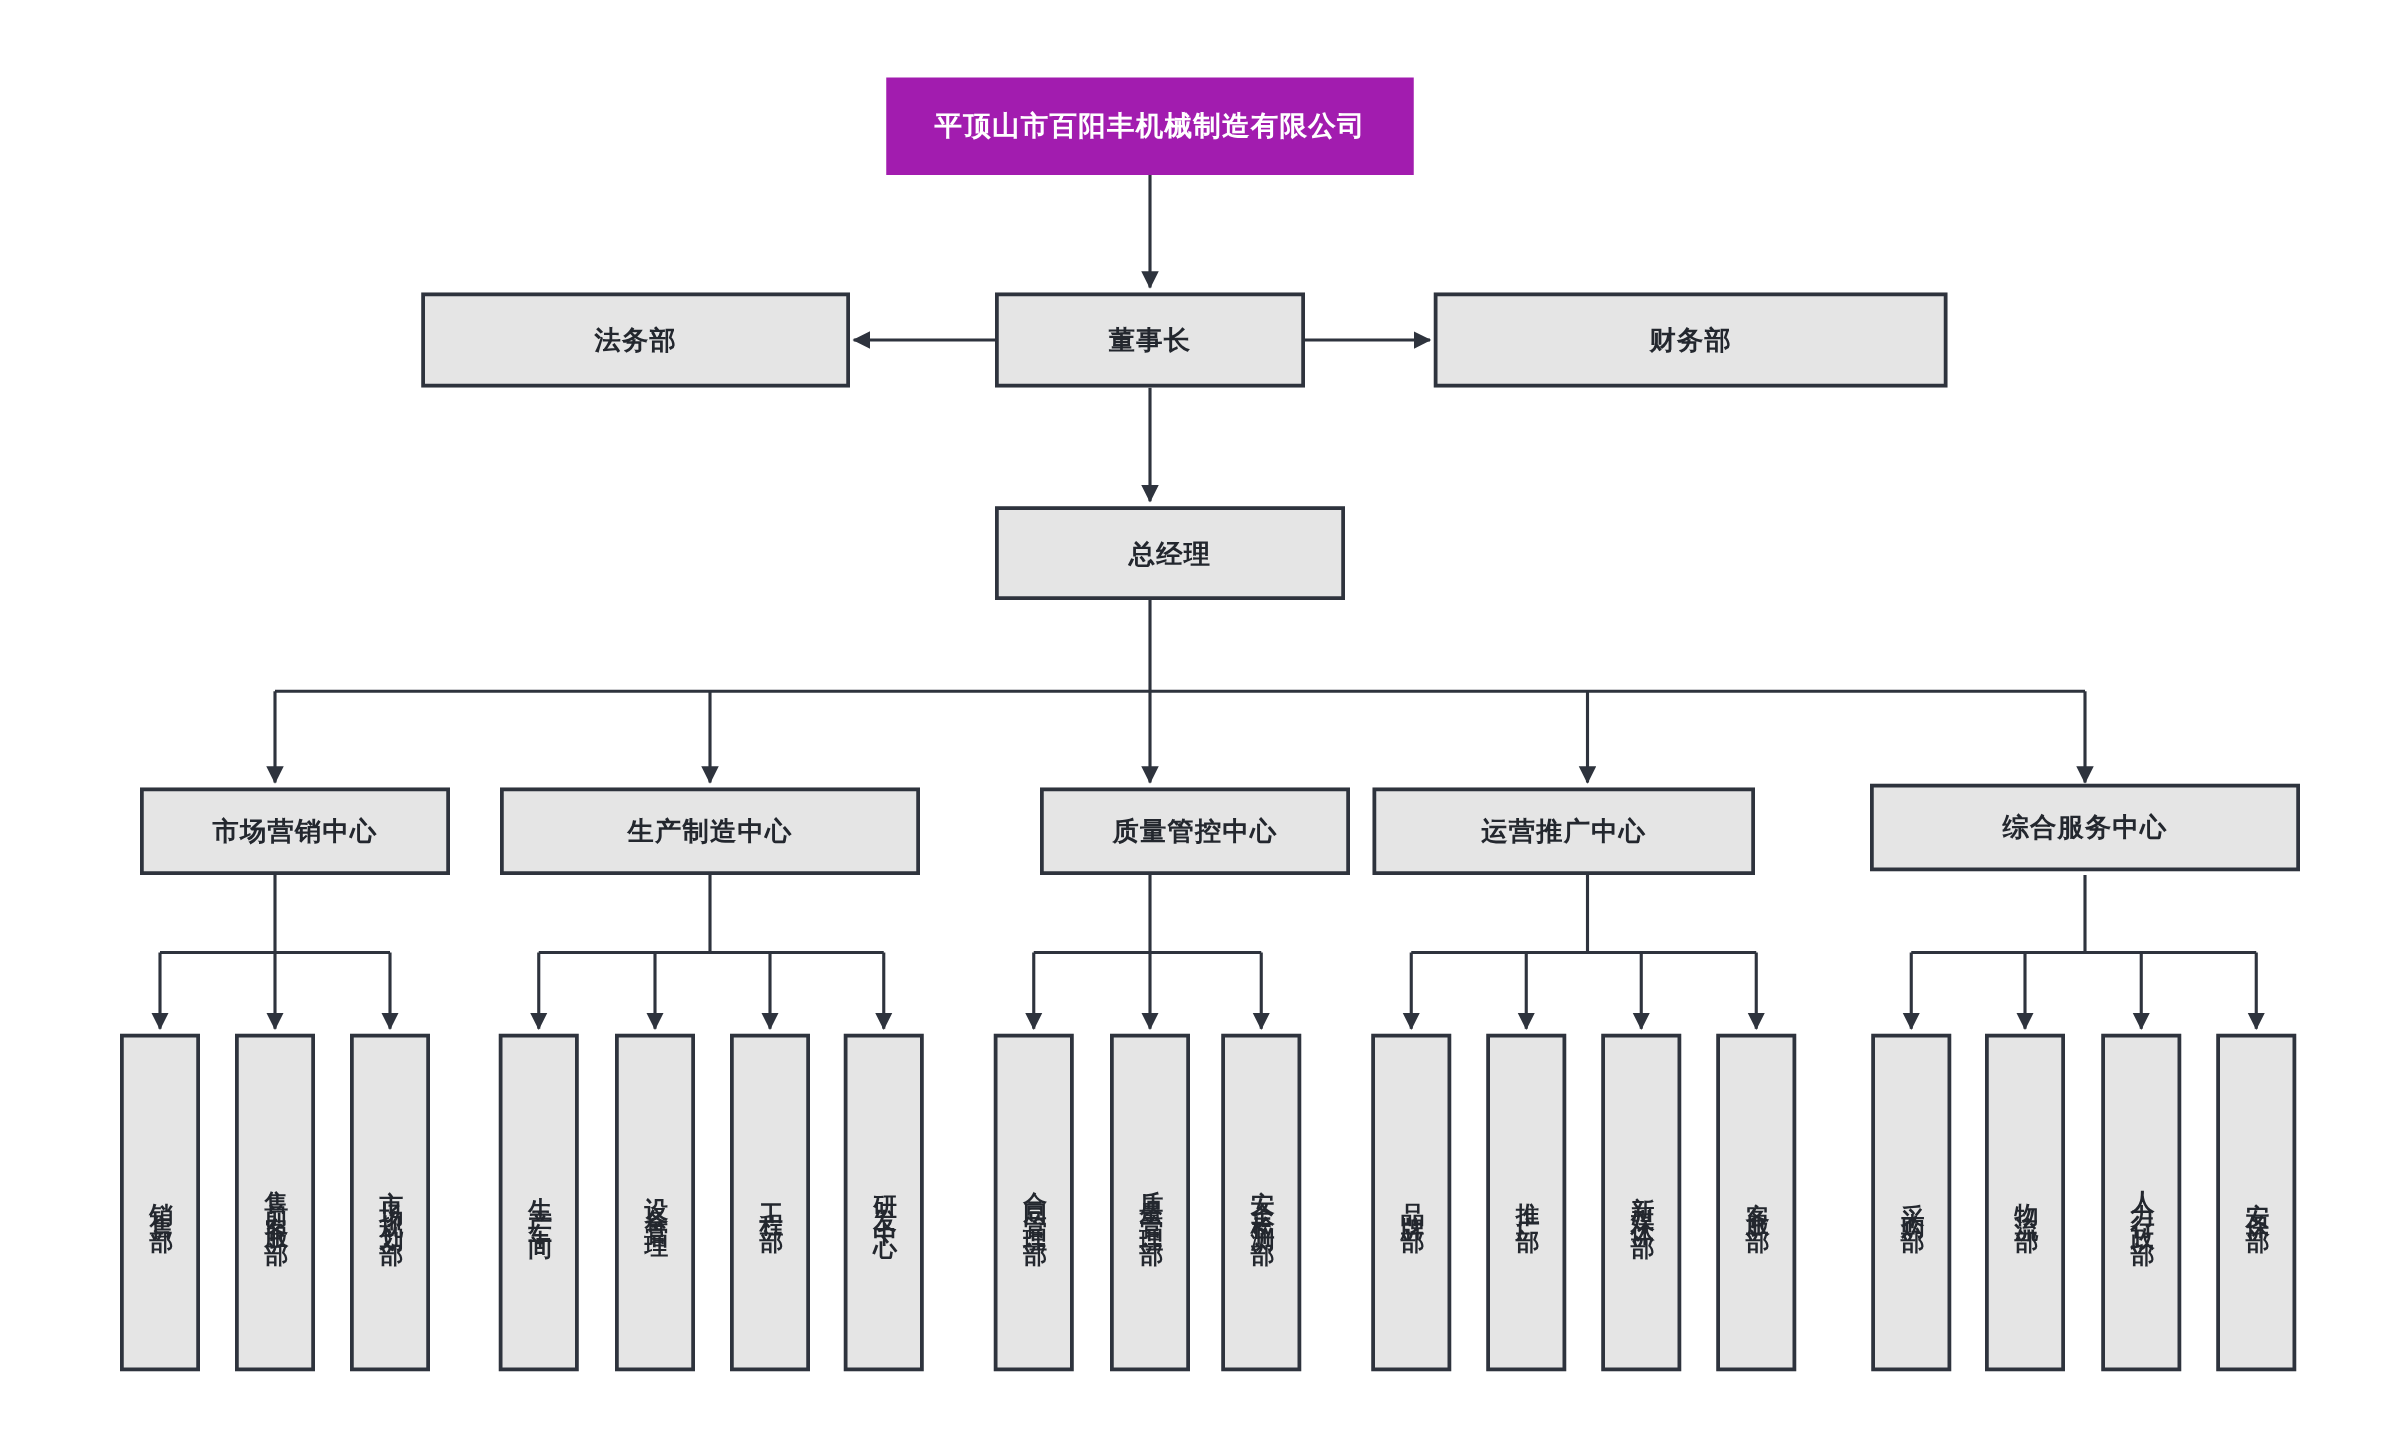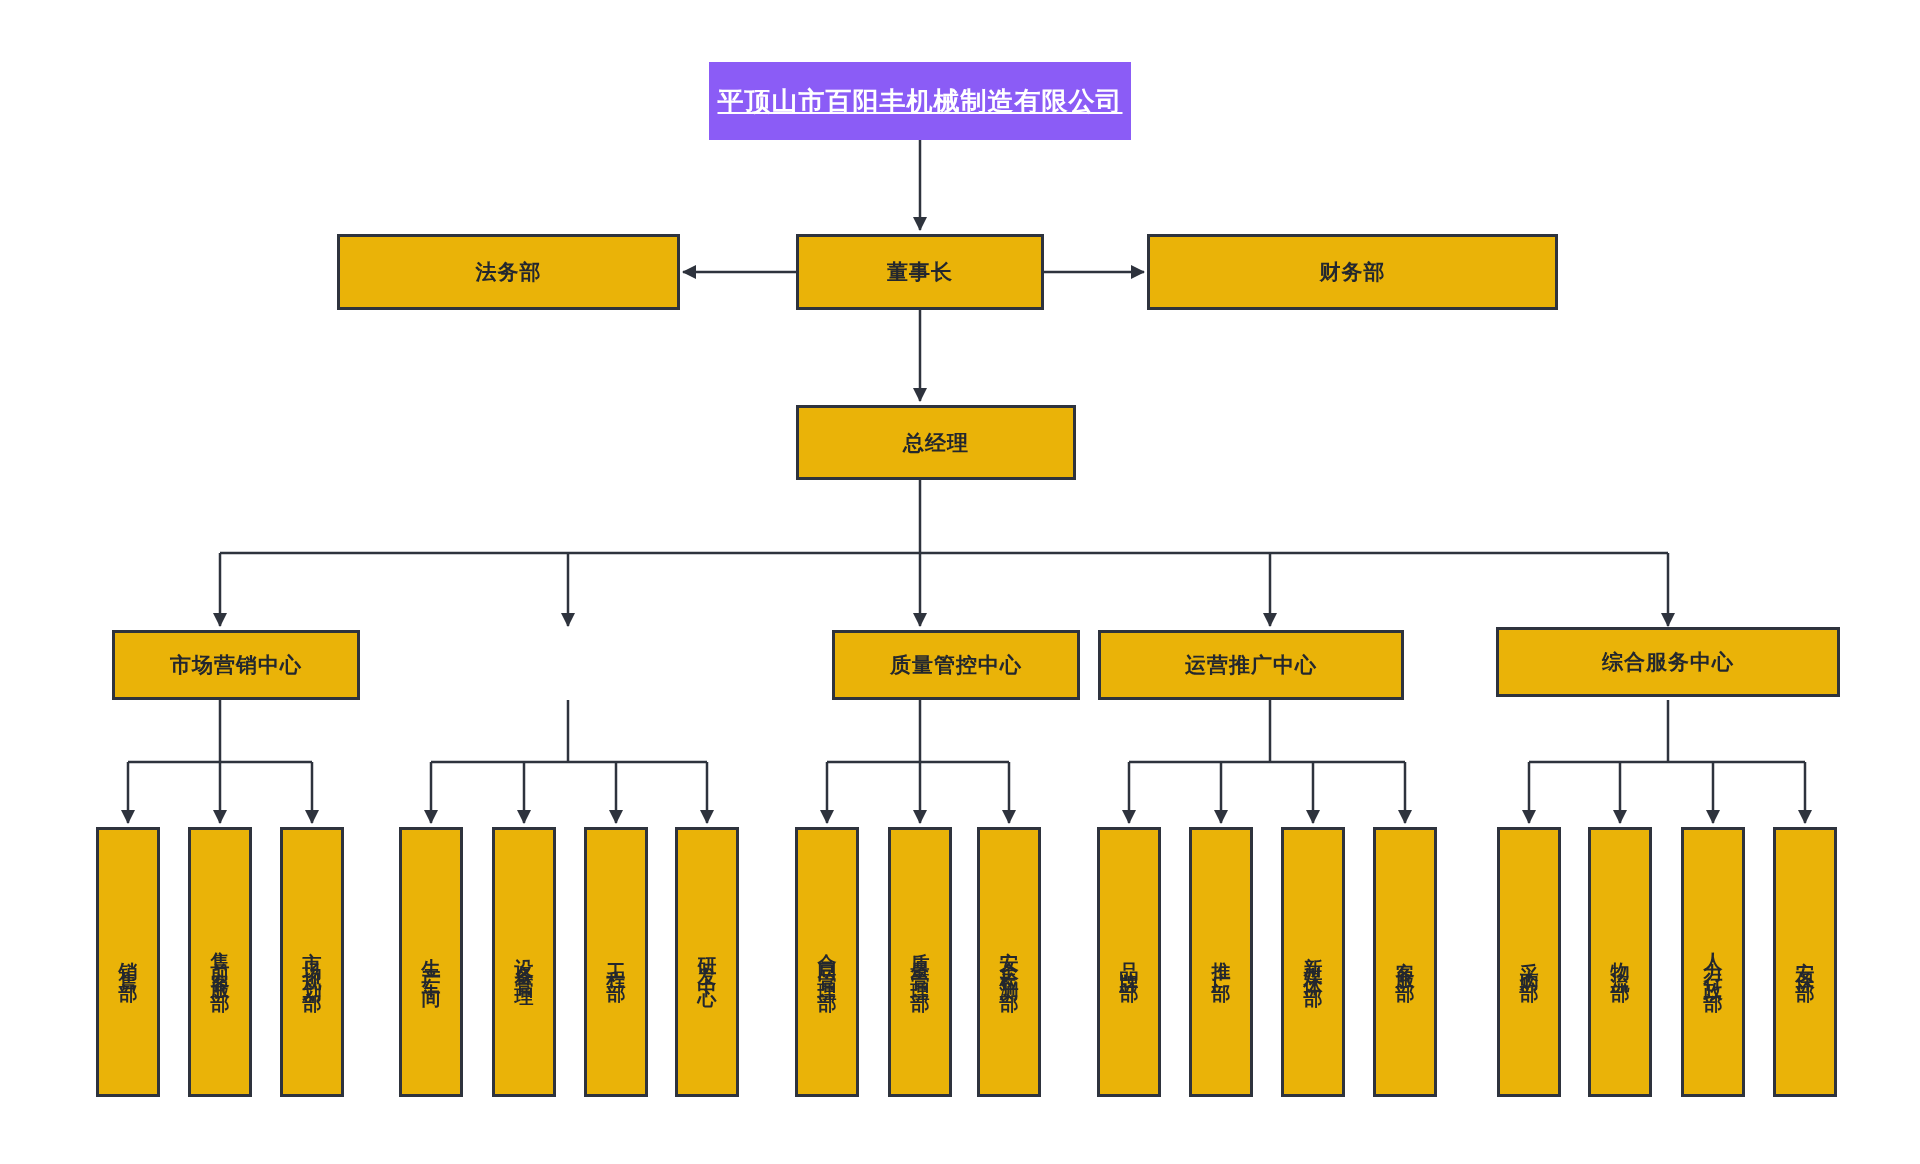--- a/index.html
+++ b/index.html
@@ -3,26 +3,26 @@
 <meta charset="utf-8">
 <style>
   html,body{margin:0;padding:0;background:#ffffff;}
   .canvas{
     position:relative;width:1920px;height:1164px;background:#ffffff;overflow:hidden;
     font-family:"Liberation Sans","DejaVu Sans",sans-serif;
   }
   .connectors{position:absolute;left:0;top:0;z-index:1;}
   .box{
     position:absolute;z-index:2;box-sizing:border-box;
-    background:#eab308;border:3px solid #2e333d;
+    background:#e5e5e5;border:3px solid #2e333d;
     display:flex;align-items:center;justify-content:center;
     font-weight:700;font-size:21px;color:#23272e;letter-spacing:1px;
   }
   .box.root{
-    background:#8b5cf6;border:none;color:#ffffff;font-size:26px;letter-spacing:1px;text-decoration:underline;
+    background:#a21caf;border:none;color:#ffffff;font-size:22px;letter-spacing:1px;
   }
   .box.dept{border-width:3px;}
   .vtext{
     writing-mode:vertical-rl;text-orientation:upright;
     font-size:19px;font-weight:700;letter-spacing:10px;color:#23272e;
   }
 </style>
 </head>
 <body>
 
@@ -98,20 +98,23 @@
     <span>财务部</span>
   </div>
 
   <div class="box" style="left:796px;top:405px;width:280px;height:75px">
     <span>总经理</span>
   </div>
 
   <div class="box" style="left:112px;top:630px;width:248px;height:70px">
     <span>市场营销中心</span>
   </div>
+  <div class="box" style="left:400px;top:630px;width:336px;height:70px">
+    <span>生产制造中心</span>
+  </div>
   <div class="box" style="left:832px;top:630px;width:248px;height:70px">
     <span>质量管控中心</span>
   </div>
   <div class="box" style="left:1098px;top:630px;width:306px;height:70px">
     <span>运营推广中心</span>
   </div>
   <div class="box" style="left:1496px;top:627px;width:344px;height:70px">
     <span>综合服务中心</span>
   </div>
 

